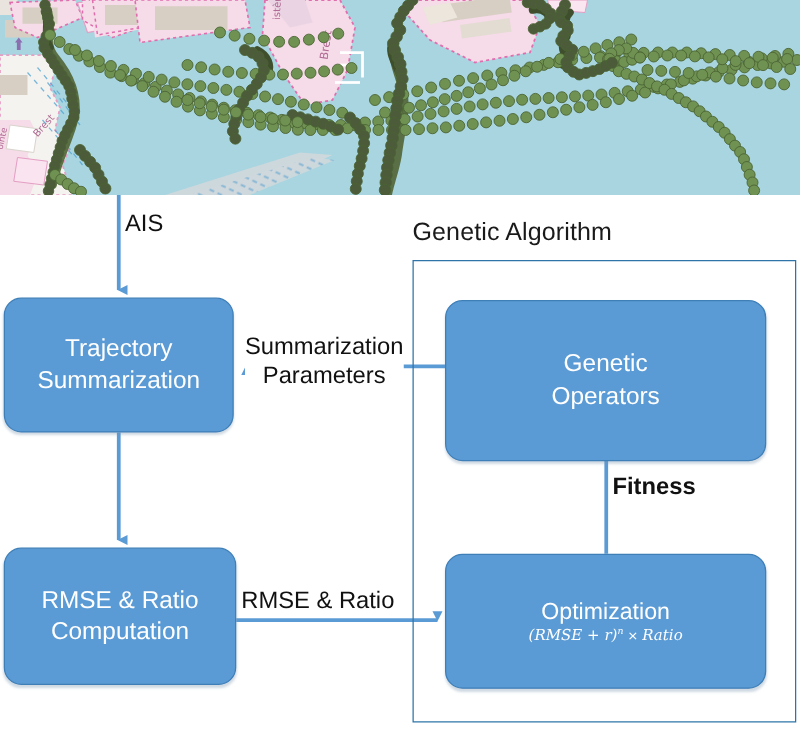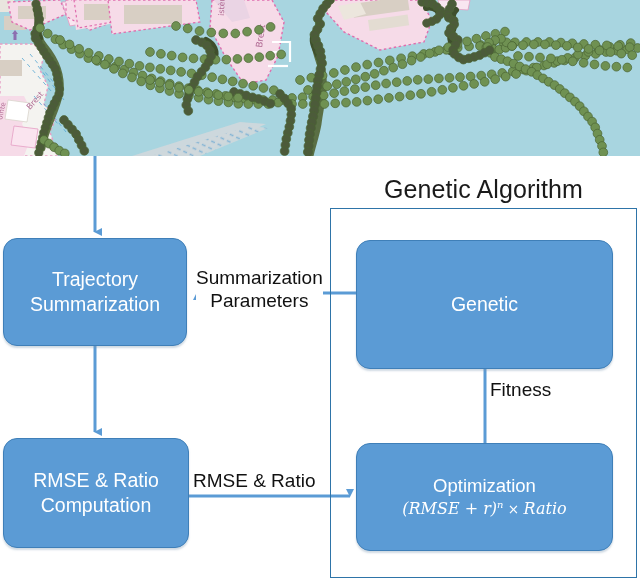--- a/index.html
+++ b/index.html
@@ -39,22 +39,22 @@
     left: 330px; top: 52px;
     width: 307px; height: 370px;
     border: 1.4px solid #2e74a8;
     background: transparent;
     box-sizing: border-box;
   }
   .ga-caption {
     position: absolute;
     left: 330px; top: 19px;
     width: 307px;
-    text-align: center;
-    font-size: 25px;
+    text-align: left;
+    font-size: 20px;
     color: #1a1a1a;
     letter-spacing: 0.1px;
   }
 
   .node {
     position: absolute;
     box-sizing: border-box;
     background: #5b9bd5;
     border: 1px solid #3f7fb8;
     border-radius: 14px;
@@ -72,21 +72,21 @@
 
   #node-traj  { left: 3px;   top: 82px;  width: 184px; height: 108px; }
   #node-rmse  { left: 3px;   top: 282px; width: 186px; height: 110px; }
   #node-ops   { left: 356px; top: 84px;  width: 257px; height: 129px; }
   #node-opt   { left: 356px; top: 287px; width: 257px; height: 108px; }
 
   #node-opt { font-size: 18.5px; line-height: 1.22; }
   .formula {
     font-family: "DejaVu Serif", serif;
     font-style: italic;
-    font-size: 16px;
+    font-size: 12px;
     white-space: nowrap;
     margin-top: 1px;
   }
   .formula sup {
     font-size: 0.62em;
     font-style: italic;
     vertical-align: super;
     line-height: 0;
   }
   .formula .op { font-style: normal; font-family: "DejaVu Sans", sans-serif; font-size: 0.85em; }
@@ -96,21 +96,21 @@
     font-size: 19px;
     color: #111111;
     line-height: 1.22;
     white-space: nowrap;
     background: #ffffff;
   }
   #lbl-ais        { left: 100px; top: 12px; }
   #lbl-sumparams  { left: 196px; top: 110px; }
   #lbl-critical   { left: 97px;  top: 205px; }
   #lbl-rmseratio  { left: 193px; top: 313px; }
-  #lbl-fitness    { left: 490px; top: 222px; }
+  #lbl-fitness    { left: 490px; top: 222px; font-weight: bold; }
 </style>
 </head>
 <body>
 
 <div id="screen">
 
   <div id="map-area">
     <svg id="map-svg" width="640" height="156" viewBox="0 0 640 156">
       <defs>
         <pattern id="pier-hatch" width="7" height="7" patternUnits="userSpaceOnUse" patternTransform="rotate(25)">
@@ -662,28 +662,30 @@
       <span class="ln">Summarization</span>
     </div>
 
     <div class="node" id="node-rmse">
       <span class="ln">RMSE &amp; Ratio</span>
       <span class="ln">Computation</span>
     </div>
 
     <div class="node" id="node-ops">
       <span class="ln">Genetic</span>
+      <span class="ln">Operators</span>
     </div>
 
     <div class="node" id="node-opt">
       <span class="ln">Optimization</span>
       <span class="formula"><span>(</span><span>RMSE</span><span> + </span><span>r</span><span>)</span><sup>n</sup><span class="op"> × </span><span>Ratio</span></span>
     </div>
 
     <div class="edge-label" id="lbl-ais">
+      <div>AIS</div>
     </div>
 
     <div class="edge-label" id="lbl-sumparams">
       <div>Summarization</div>
       <div style="text-align:center">Parameters</div>
     </div>
 
 
     <div class="edge-label" id="lbl-rmseratio">
       <div>RMSE &amp; Ratio</div>

